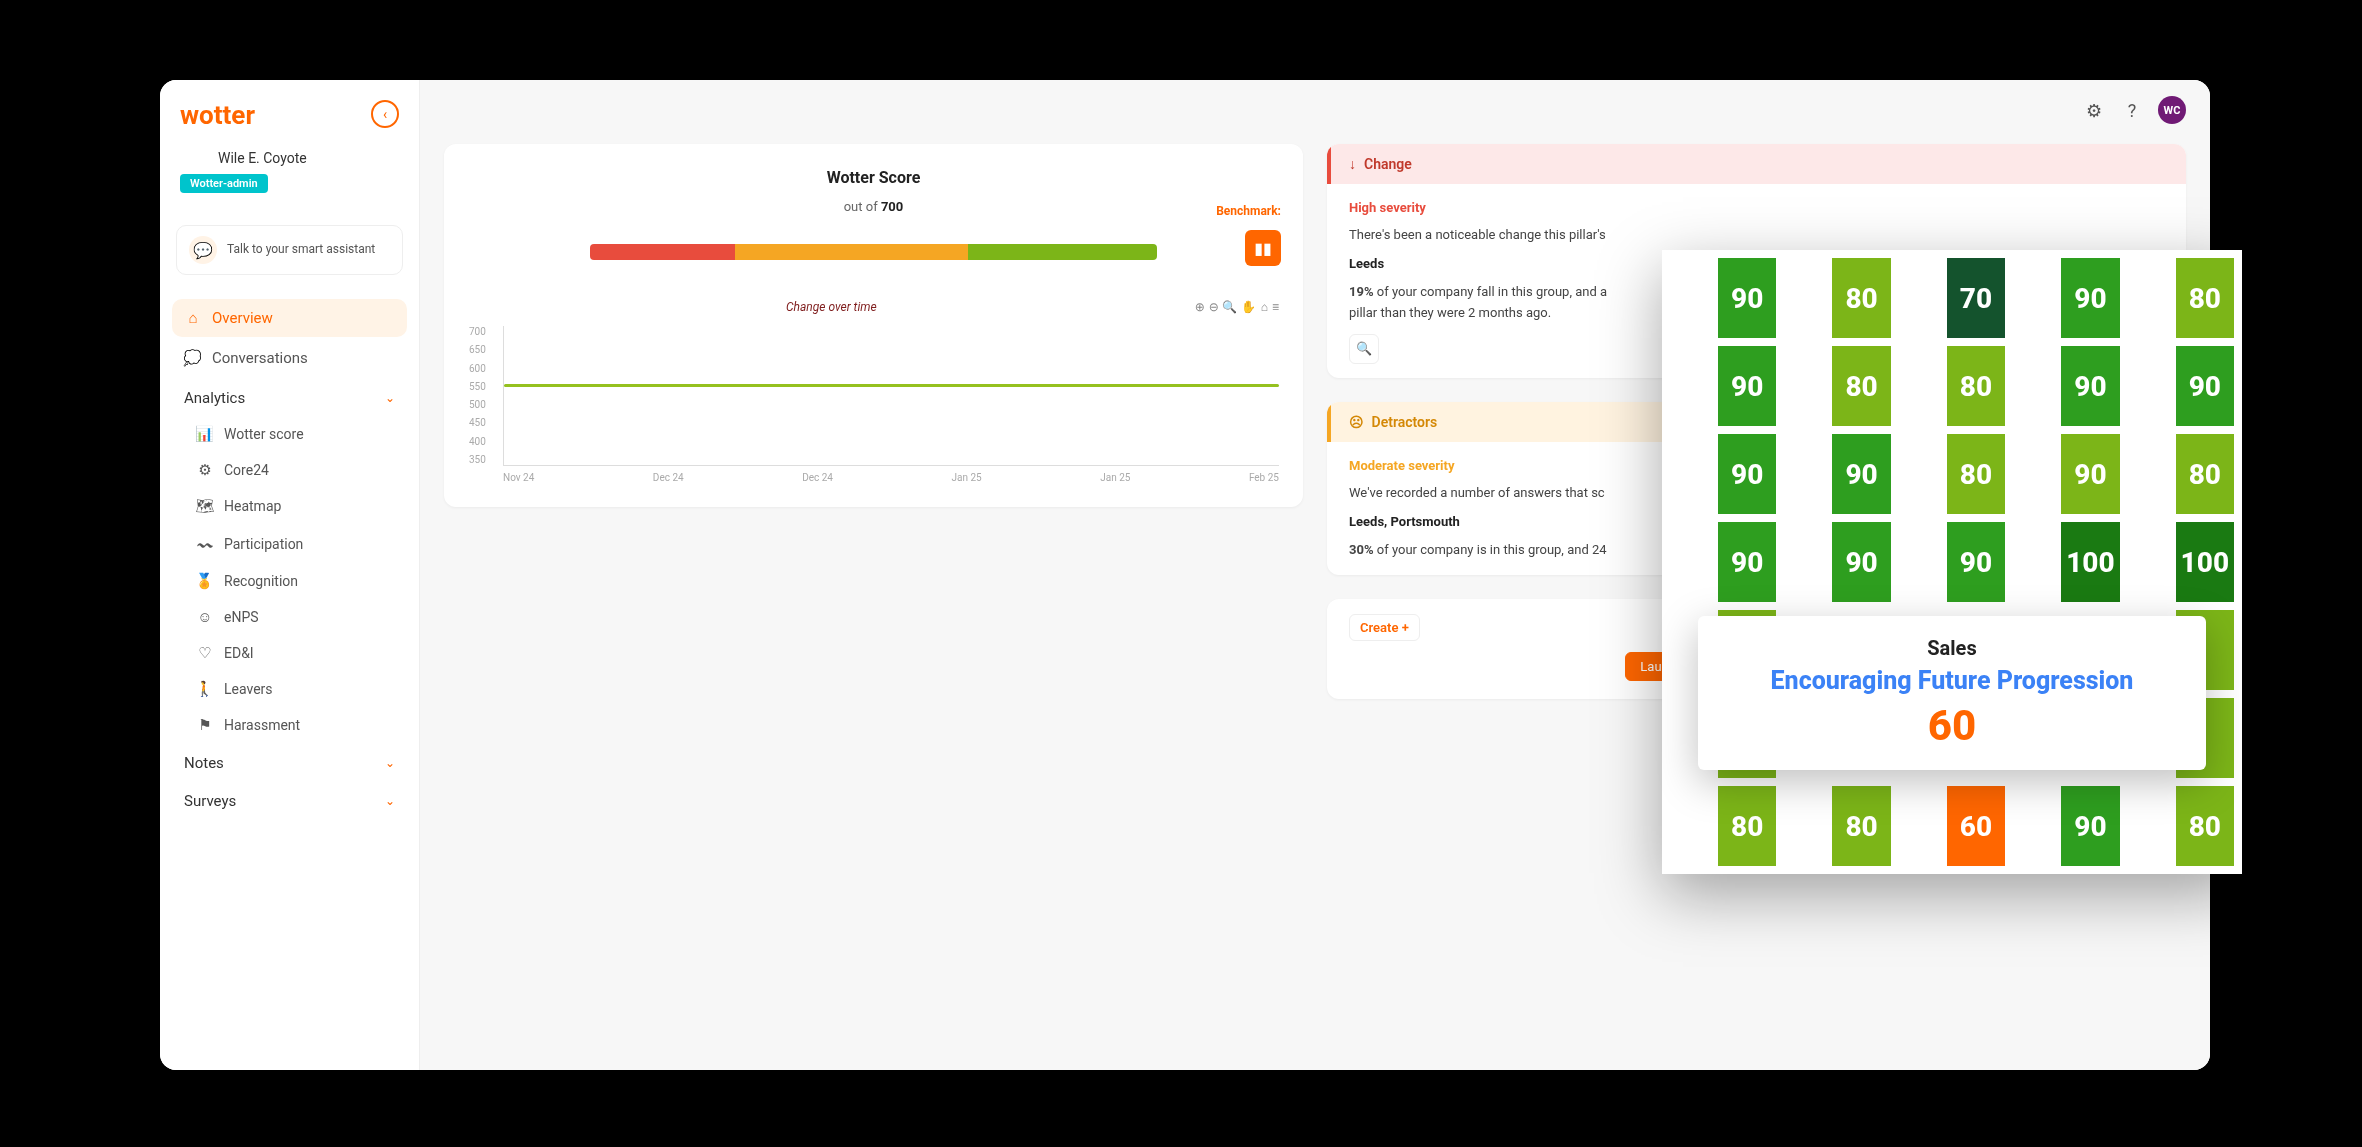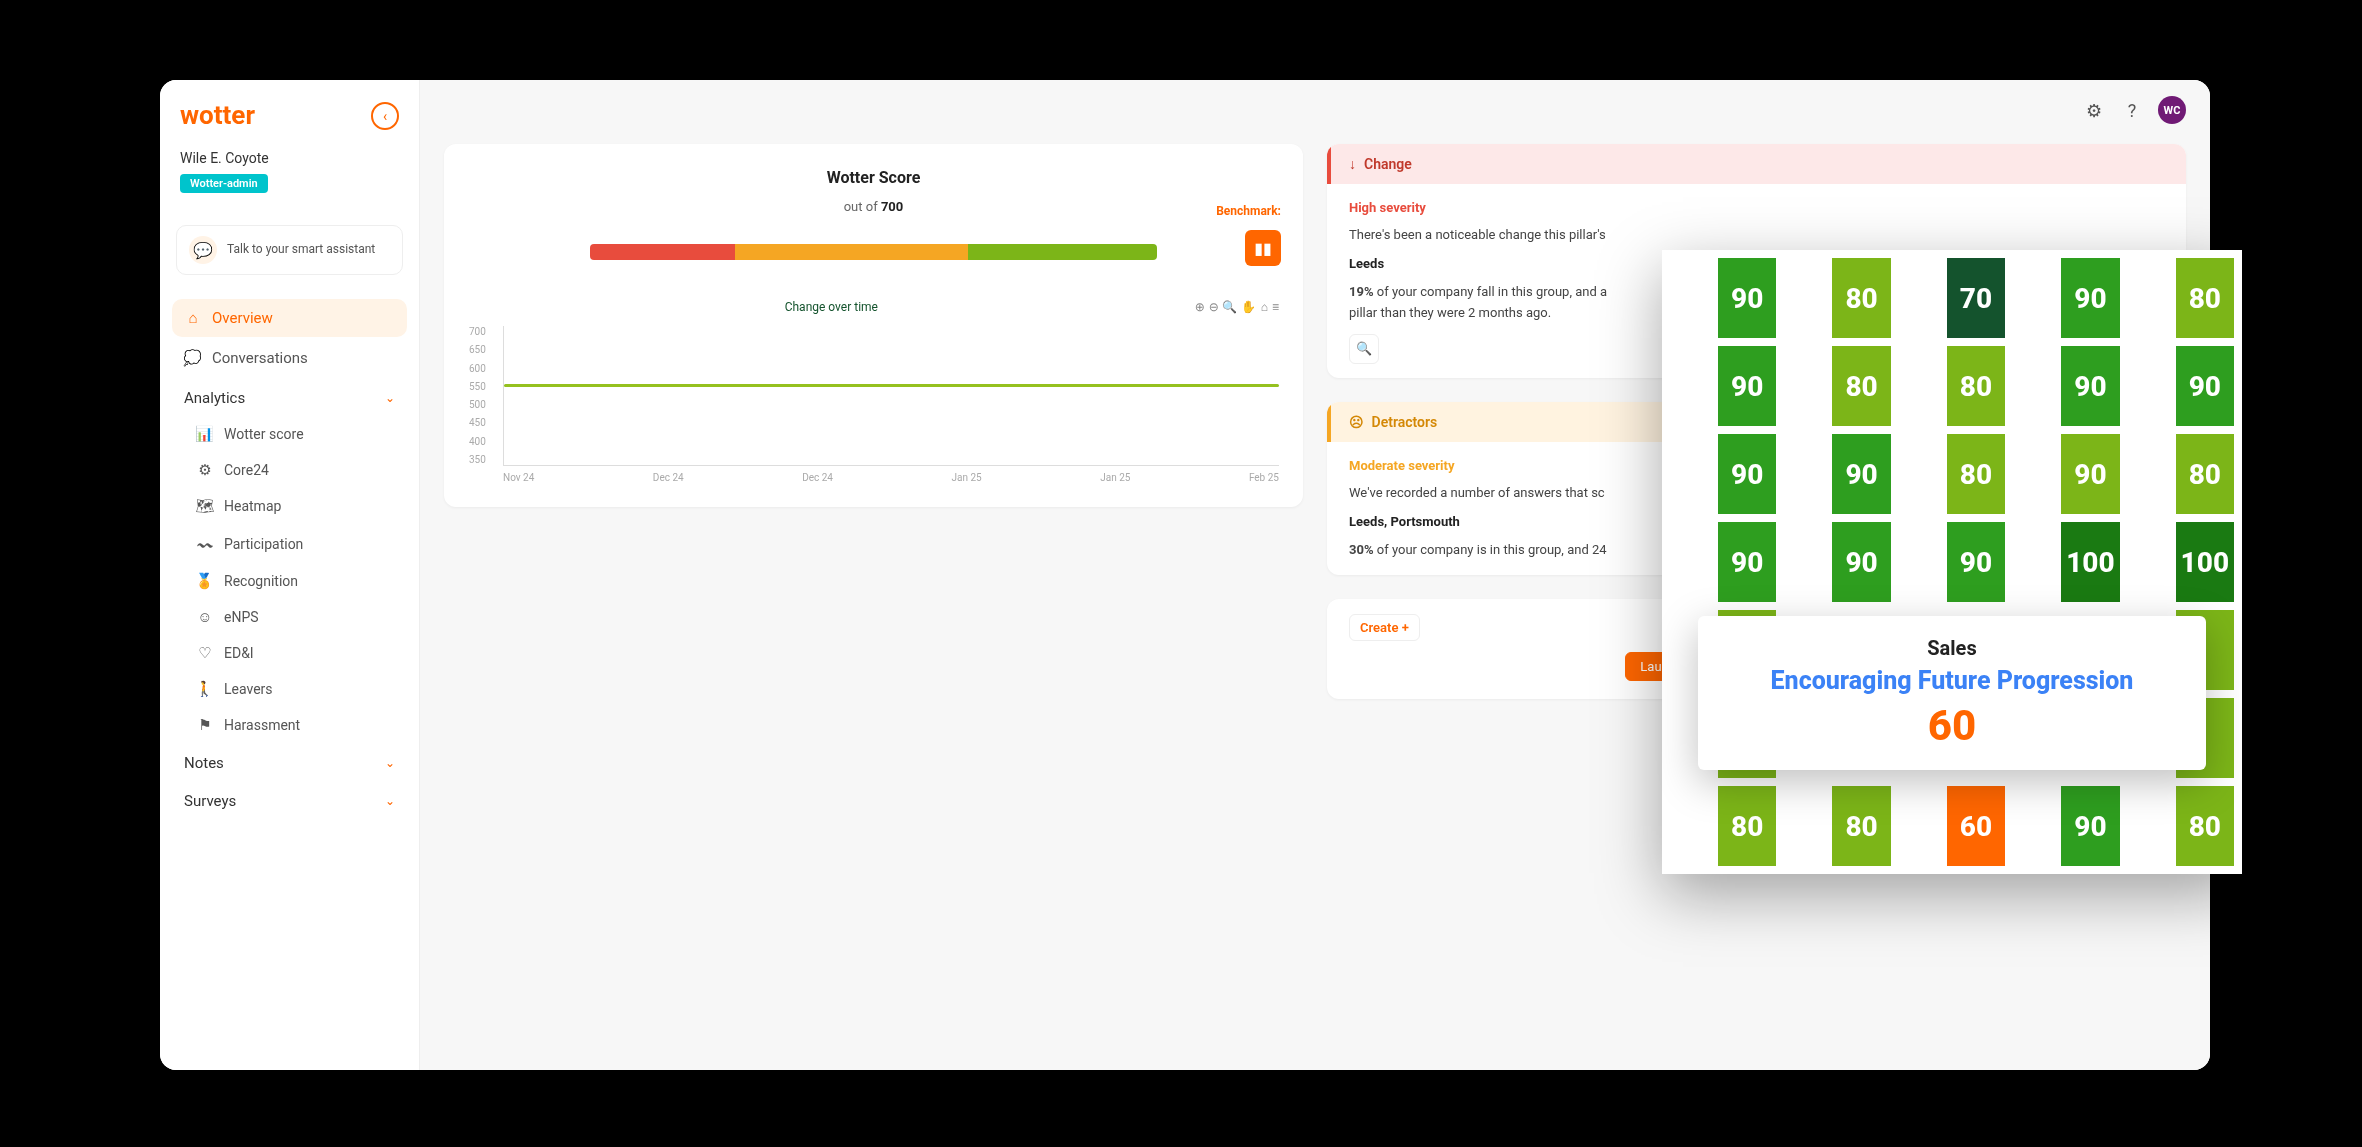--- a/index.html
+++ b/index.html
@@ -1,23 +1,23 @@
 <!DOCTYPE html>
 <html><head>
 <meta charset="utf-8">
 <style>
 * { box-sizing: border-box; margin: 0; padding: 0; }
 body { font-family: -apple-system, BlinkMacSystemFont, "Segoe UI", Roboto, sans-serif; background: #000; width: 2362px; height: 1147px; position: relative; overflow: hidden; }
 .app-shell { position: absolute; left: 160px; top: 80px; width: 2050px; height: 990px; background: #fff; border-radius: 16px; display: flex; box-shadow: 0 8px 40px rgba(0,0,0,0.3); }
 .sidebar { width: 260px; background: #fff; border-right: 1px solid #eee; padding: 20px 12px; display: flex; flex-direction: column; border-radius: 16px 0 0 16px; }
-.logo-row { display: flex; justify-content: space-between; align-items: flex-end; margin-bottom: 20px; padding: 0 8px; }
+.logo-row { display: flex; justify-content: space-between; align-items: flex-start; margin-bottom: 20px; padding: 0 8px; }
 .logo { font-size: 26px; font-weight: 700; color: #ff6600; }
 .collapse-btn { width: 28px; height: 28px; border: 2px solid #ff6600; border-radius: 50%; display: flex; align-items: center; justify-content: center; color: #ff6600; cursor: pointer; font-size: 14px; }
 .user-block { padding: 0 8px 16px; }
-.user-name { font-size: 14px; color: #333; margin-bottom: 6px; }
+.user-name { font-size: 14px; color: #333; margin-bottom: 6px; margin-left: 38px; }
 .user-badge { display: inline-block; background: #00c4cc; color: #fff; font-size: 11px; padding: 3px 10px; border-radius: 4px; font-weight: 600; }
 .assistant-btn { display: flex; align-items: center; gap: 10px; border: 1px solid #eee; border-radius: 10px; padding: 10px 12px; margin: 16px 4px 24px; cursor: pointer; }
 .assistant-icon { width: 28px; height: 28px; background: #fff3e6; border-radius: 50%; display: flex; align-items: center; justify-content: center; color: #ff6600; font-size: 16px; }
 .assistant-text { font-size: 12px; color: #555; line-height: 1.3; text-align: center; }
 .nav-item { display: flex; align-items: center; gap: 10px; padding: 10px 12px; border-radius: 10px; cursor: pointer; color: #555; font-size: 15px; margin-bottom: 2px; }
 .nav-item.active { background: #fff3e6; color: #ff6600; }
 .nav-section { display: flex; justify-content: space-between; align-items: center; padding: 10px 12px; cursor: pointer; color: #333; font-size: 15px; }
 .nav-section .chev { color: #ff6600; font-size: 12px; }
 .nav-sub { padding-left: 12px; }
 .nav-sub .nav-item { font-size: 14px; padding: 8px 12px; }
@@ -35,21 +35,21 @@
 .score-value { font-size: 90px; font-weight: 800; color: #7cb518; line-height: 1; }
 .score-sub { font-size: 13px; color: #666; margin-top: 8px; }
 .score-sub b { color: #222; }
 .benchmark { position: absolute; right: 22px; top: 60px; text-align: right; }
 .benchmark-label { font-size: 12px; font-weight: 700; color: #ff6600; margin-bottom: 12px; }
 .benchmark-btn { width: 36px; height: 36px; background: #ff6600; border-radius: 6px; display: inline-flex; align-items: center; justify-content: center; color: #fff; cursor: pointer; }
 .score-bar { display: flex; height: 16px; margin: 30px auto 0; width: 70%; border-radius: 4px; overflow: hidden; }
 .bar-seg { flex: 1; }
 .chart-area { margin-top: 40px; }
 .chart-header { display: flex; justify-content: space-between; align-items: center; margin-bottom: 12px; }
-.chart-title { font-size: 12px; color: #14532d; text-align: center; flex: 1; }
+.chart-title { font-size: 12px; color: #7f1d1d; text-align: center; flex: 1; font-style: italic; }
 .chart-tools { display: flex; gap: 4px; font-size: 12px; color: #888; }
 .chart-tools span { cursor: pointer; }
 .mini-chart { height: 140px; position: relative; border-left: 1px solid #ddd; border-bottom: 1px solid #ddd; }
 .y-labels { position: absolute; left: -35px; top: 0; bottom: 0; display: flex; flex-direction: column; justify-content: space-between; font-size: 10px; color: #aaa; }
 .x-labels { display: flex; justify-content: space-between; font-size: 10px; color: #aaa; margin-top: 6px; }
 .chart-line { position: absolute; left: 0; right: 0; top: 42%; height: 3px; background: #95c11f; border-radius: 2px; }
 .row-cards { display: flex; gap: 24px; }
 .row-cards .card { flex: 1; text-align: center; padding: 30px 20px 10px; }
 .small-title { font-size: 16px; font-weight: 700; color: #222; }
 .big-pct { font-size: 48px; font-weight: 800; color: #2e1a8f; margin-top: 8px; }

